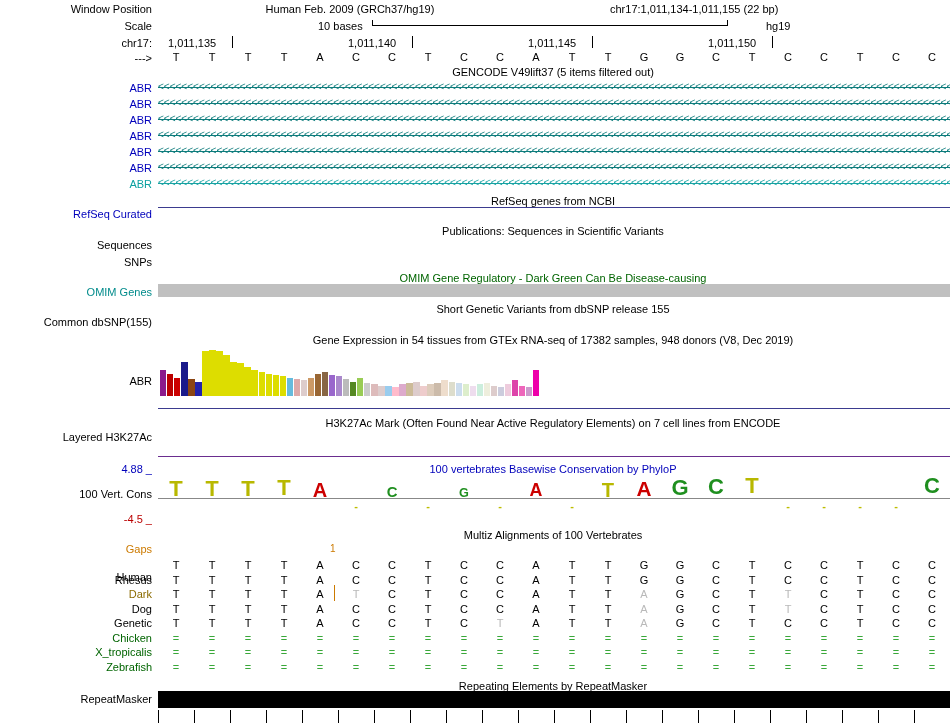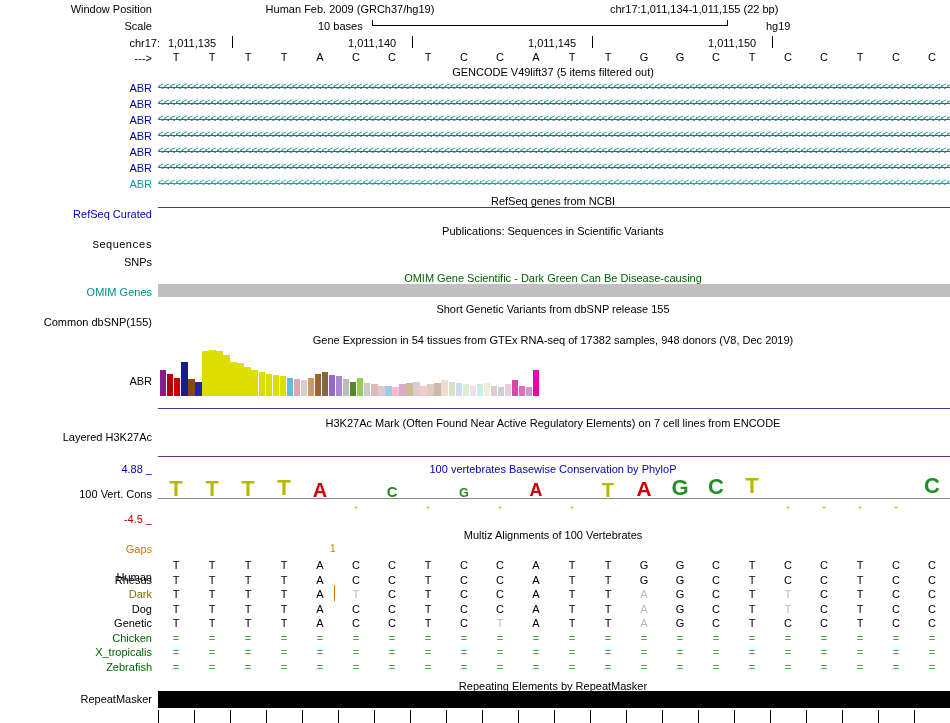--- a/index.html
+++ b/index.html
@@ -65,21 +65,21 @@
   .green{color:#006400;}
   .orange{color:#cc7a00;}
   .red{color:#bb0000;}
   .consletter{position:absolute;text-align:center;font-weight:bold;font-family:"Liberation Sans", sans-serif;}
 </style>
 </head>
 <body>
 
 <div class="lbl" style="left:0;top:3px;width:152px;">Window Position</div>
 <div class="lbl" style="left:0;top:20px;width:152px;">Scale</div>
-<div class="lbl" style="left:0;top:37px;width:152px;margin-left:8px;">chr17:</div>
+<div class="lbl" style="left:0;top:37px;width:152px;">chr17:</div>
 <div class="lbl" style="left:0;top:52px;width:152px;">---&gt;</div>
 
 <div class="center-title" style="top:3px;left:70px;width:560px;text-align:center;">Human Feb. 2009 (GRCh37/hg19)</div>
 <div class="lbl" style="left:610px;top:3px;width:230px;text-align:left;">chr17:1,011,134-1,011,155 (22 bp)</div>
 
 <div style="position:absolute;left:318px;top:20px;font-size:11px;">10 bases</div>
 <div class="ruler-line" style="left:372px;top:25px;width:355px;"></div>
 <div class="tick" style="left:372px;top:20px;"></div>
 <div class="tick" style="left:727px;top:20px;"></div>
 <div style="position:absolute;left:766px;top:20px;font-size:11px;">hg19</div>
@@ -140,26 +140,26 @@
     <div class="hline" style="left: 158px; top: 167px; width: 792px; background: rgb(12, 123, 123);"></div>
     <div class="lbl blue" style="left: 0px; top: 178px; width: 152px; color: rgb(10, 160, 160);">ABR</div>
     <div class="gene-row" style="top: 177px; width: 792px; color: rgb(23, 162, 162); font-size: 10px;">&lt;&lt;&lt;&lt;&lt;&lt;&lt;&lt;&lt;&lt;&lt;&lt;&lt;&lt;&lt;&lt;&lt;&lt;&lt;&lt;&lt;&lt;&lt;&lt;&lt;&lt;&lt;&lt;&lt;&lt;&lt;&lt;&lt;&lt;&lt;&lt;&lt;&lt;&lt;&lt;&lt;&lt;&lt;&lt;&lt;&lt;&lt;&lt;&lt;&lt;&lt;&lt;&lt;&lt;&lt;&lt;&lt;&lt;&lt;&lt;&lt;&lt;&lt;&lt;&lt;&lt;&lt;&lt;&lt;&lt;&lt;&lt;&lt;&lt;&lt;&lt;&lt;&lt;&lt;&lt;&lt;&lt;&lt;&lt;&lt;&lt;&lt;&lt;&lt;&lt;&lt;&lt;&lt;&lt;&lt;&lt;&lt;&lt;&lt;&lt;&lt;&lt;&lt;&lt;&lt;&lt;&lt;&lt;&lt;&lt;&lt;&lt;&lt;&lt;&lt;&lt;&lt;&lt;&lt;&lt;&lt;&lt;&lt;&lt;&lt;&lt;&lt;&lt;&lt;&lt;&lt;&lt;&lt;&lt;&lt;&lt;&lt;&lt;&lt;&lt;&lt;&lt;&lt;&lt;&lt;&lt;&lt;&lt;&lt;&lt;&lt;&lt;&lt;&lt;&lt;&lt;&lt;&lt;&lt;&lt;&lt;&lt;&lt;&lt;&lt;&lt;&lt;&lt;&lt;&lt;&lt;&lt;&lt;&lt;&lt;&lt;&lt;&lt;&lt;&lt;&lt;&lt;&lt;&lt;&lt;&lt;&lt;&lt;&lt;&lt;&lt;&lt;&lt;&lt;&lt;&lt;&lt;&lt;&lt;&lt;</div>
     <div class="hline" style="left: 158px; top: 183px; width: 792px; background: rgb(23, 162, 162);"></div>
   </div>
 
 <div class="lbl blue" style="left:0;top:208px;width:152px;">RefSeq Curated</div>
 <div class="center-title" style="top:195px;">RefSeq genes from NCBI</div>
 <div class="hline" style="left:158px;top:207px;width:792px;background:#3b3b8f;"></div>
 
-<div class="lbl" style="left:0;top:239px;width:152px;font-family:Liberation Mono, monospace;">Sequences</div>
+<div class="lbl" style="left:0;top:239px;width:152px;">Sequences</div>
 <div class="center-title" style="top:225px;">Publications: Sequences in Scientific Variants</div>
 
 <div class="lbl" style="left:0;top:256px;width:152px;">SNPs</div>
 
-<div class="center-title green" style="top:272px;">OMIM Gene Scientific - Dark Green Can Be Disease-causing</div>
+<div class="center-title green" style="top:272px;">OMIM Gene Regulatory - Dark Green Can Be Disease-causing</div>
 <div class="lbl teal" style="left:0;top:286px;width:152px;">OMIM Genes</div>
 <div style="position:absolute;left:158px;top:284px;width:792px;height:13px;background:#c0c0c0;"></div>
 
 <div class="center-title" style="top:303px;">Short Genetic Variants from dbSNP release 155</div>
 <div class="lbl" style="left:0;top:316px;width:152px;">Common dbSNP(155)</div>
 
 <div class="center-title" style="top:334px;">Gene Expression in 54 tissues from GTEx RNA-seq of 17382 samples, 948 donors (V8, Dec 2019)</div>
 <div class="lbl" style="left:0;top:375px;width:152px;">ABR</div>
 <div id="gtex-chart" style="position:absolute;left:160px;top:348px;width:380px;height:48px;">
     <div class="bar" style="left: 0px; width: 6.43704px; height: 26.2857px; background: rgb(139, 26, 139); position: absolute; bottom: 0px;"></div>

